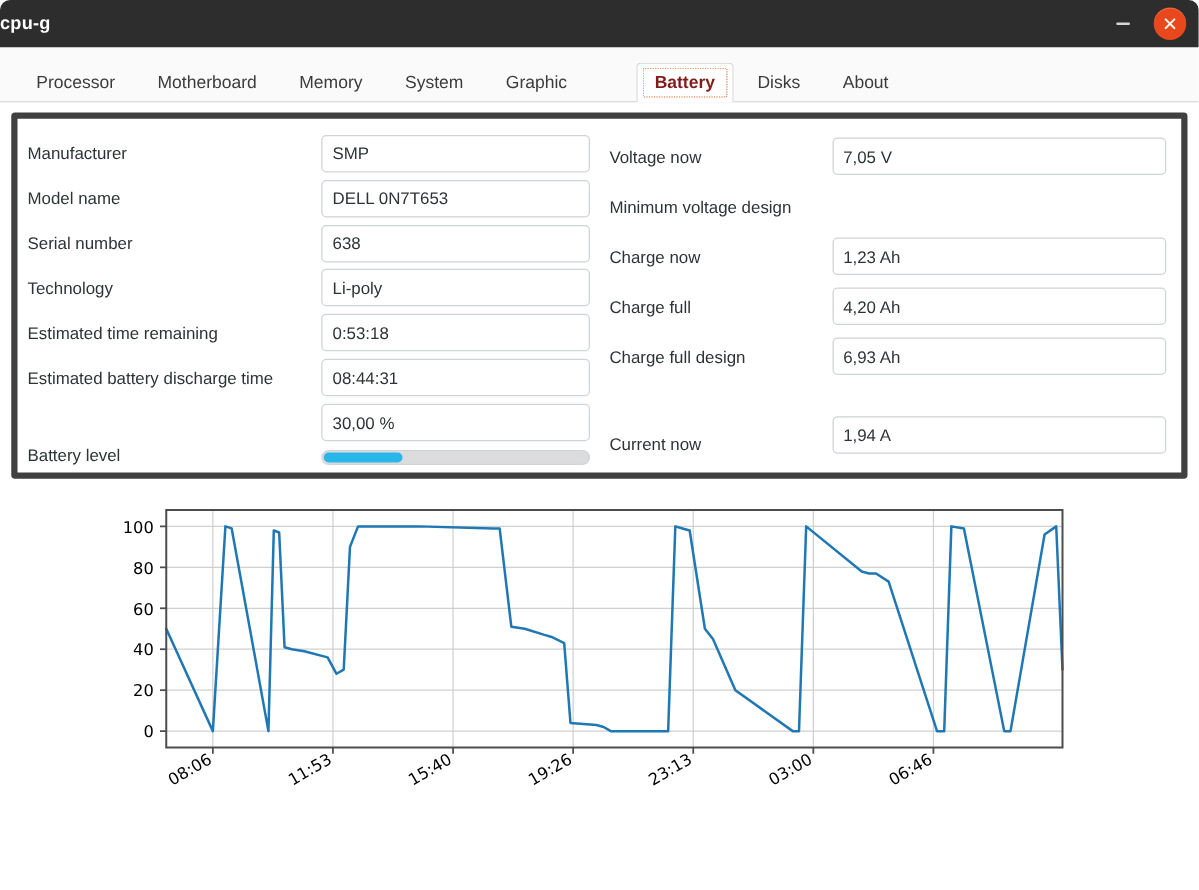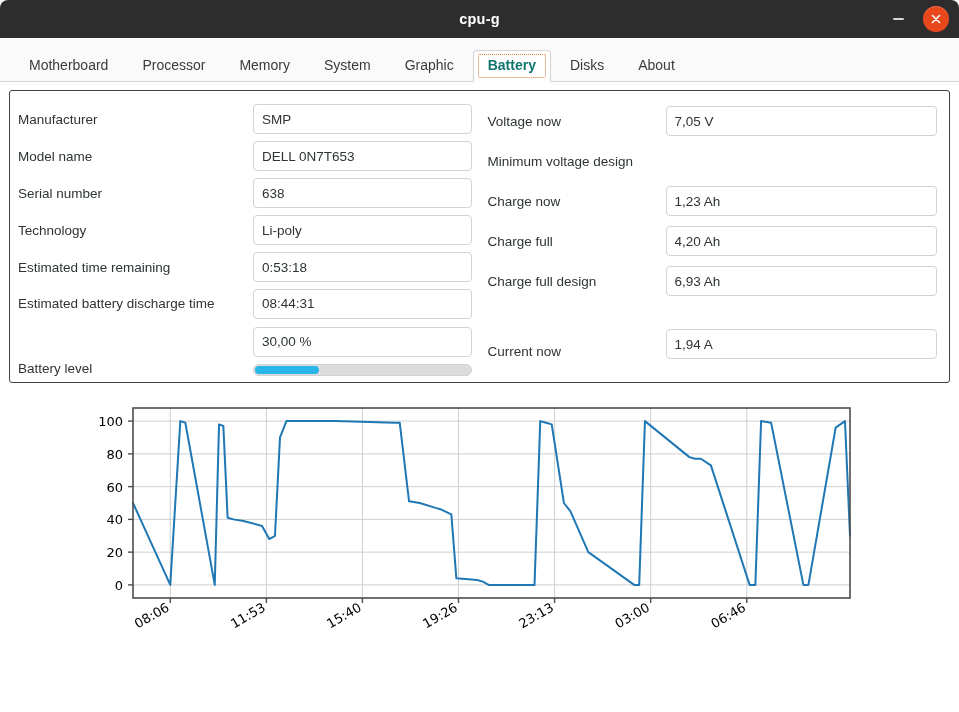--- a/index.html
+++ b/index.html
@@ -19,21 +19,21 @@
   }
 
   
   .titlebar {
     height: 38px;
     background: #2d2d2d;
     border-top-left-radius: 8px;
     border-top-right-radius: 8px;
     position: relative;
     flex: 0 0 38px;
-    display: flex; align-items: center; justify-content: center;
+    display: flex; align-items: center; justify-content: flex-start;
   }
   .titlebar .title {
     color: #ffffff;
     font-size: 14.5px;
     font-weight: bold;
     letter-spacing: .2px;
   }
   .win-buttons {
     position: absolute; right: 10px; top: 0; height: 38px;
     display: flex; align-items: center; gap: 12px;
@@ -76,40 +76,41 @@
     background: transparent;
     top: 1px;
     white-space: nowrap;
   }
   .tab.active {
     background: #ffffff;
     border-color: #d4d4d4;
     border-top-left-radius: 4px;
     border-top-right-radius: 4px;
     font-weight: bold;
-    color: #0f766e;
+    color: #7f1d1d;
+    margin-left: 36px;
   }
   .tab.active .focus-ring {
     position: absolute; left: 4px; right: 4px; top: 3px; bottom: 4px;
     border: 1px dotted #e0783c;
     border-radius: 2px;
     pointer-events: none;
   }
 
   
   .content {
     flex: 1 1 auto;
     background: #ffffff;
     padding: 0;
     position: relative;
   }
 
   .info-frame {
     margin: 8px 9px 0 9px;
-    border: 1px solid #404040;
+    border: 5px solid #404040;
     border-radius: 3px;
     height: 293px;
     padding: 10px 12px 6px 8px;
     display: flex;
     background: #ffffff;
   }
   .col {
     flex: 1 1 50%;
     display: flex; flex-direction: column;
     justify-content: flex-start;
@@ -200,22 +201,22 @@
       </div>
       <div class="btn-close">
         <svg width="12" height="12" viewBox="0 0 12 12">
           <path d="M2.5 2.5 L9.5 9.5 M9.5 2.5 L2.5 9.5" stroke="#ffffff" stroke-width="1.6" stroke-linecap="round"></path>
         </svg>
       </div>
     </div>
   </div>
 
   <div class="tabbar">
+    <div class="tab"><span>Processor</span></div>
     <div class="tab"><span>Motherboard</span></div>
-    <div class="tab"><span>Processor</span></div>
     <div class="tab"><span>Memory</span></div>
     <div class="tab"><span>System</span></div>
     <div class="tab"><span>Graphic</span></div>
     <div class="tab active">
       <span class="focus-ring"></span>
       <span>Battery</span>
     </div>
     <div class="tab"><span>Disks</span></div>
     <div class="tab"><span>About</span></div>
   </div>

